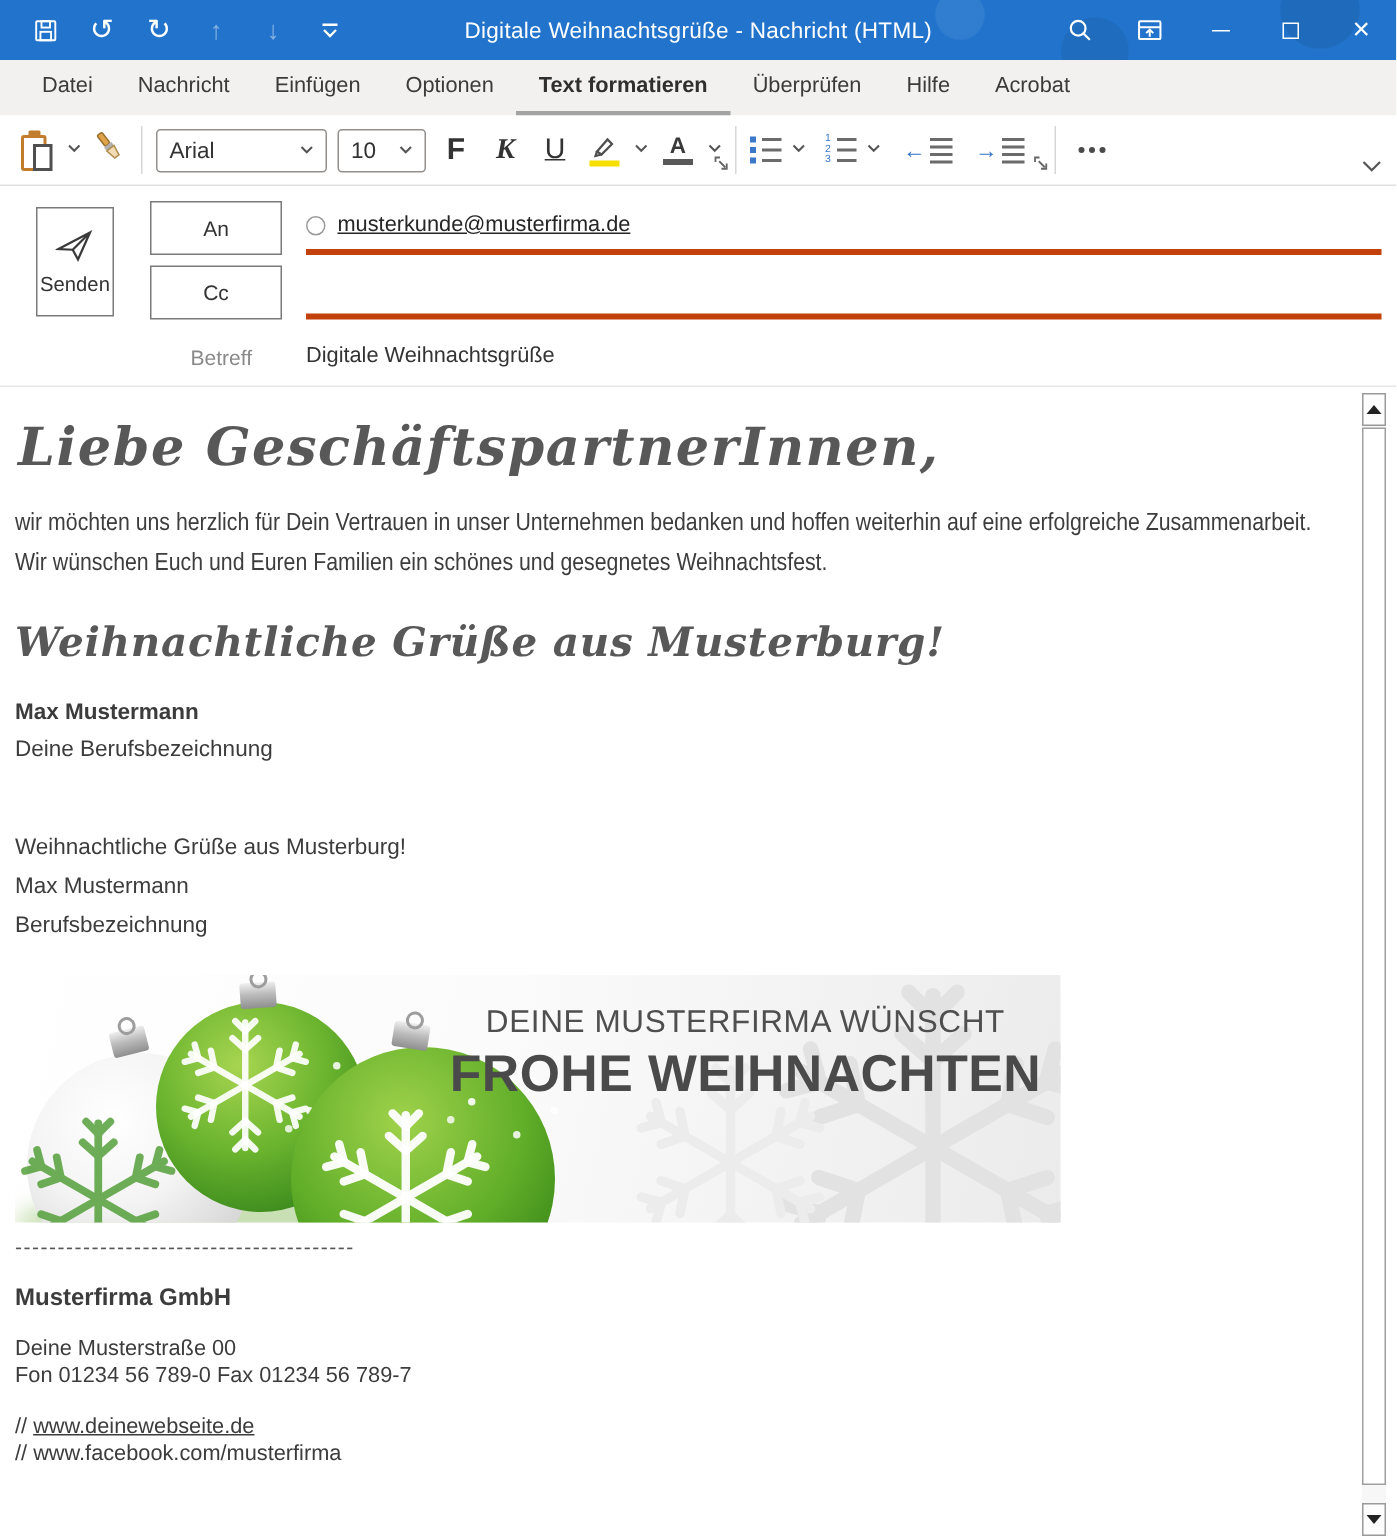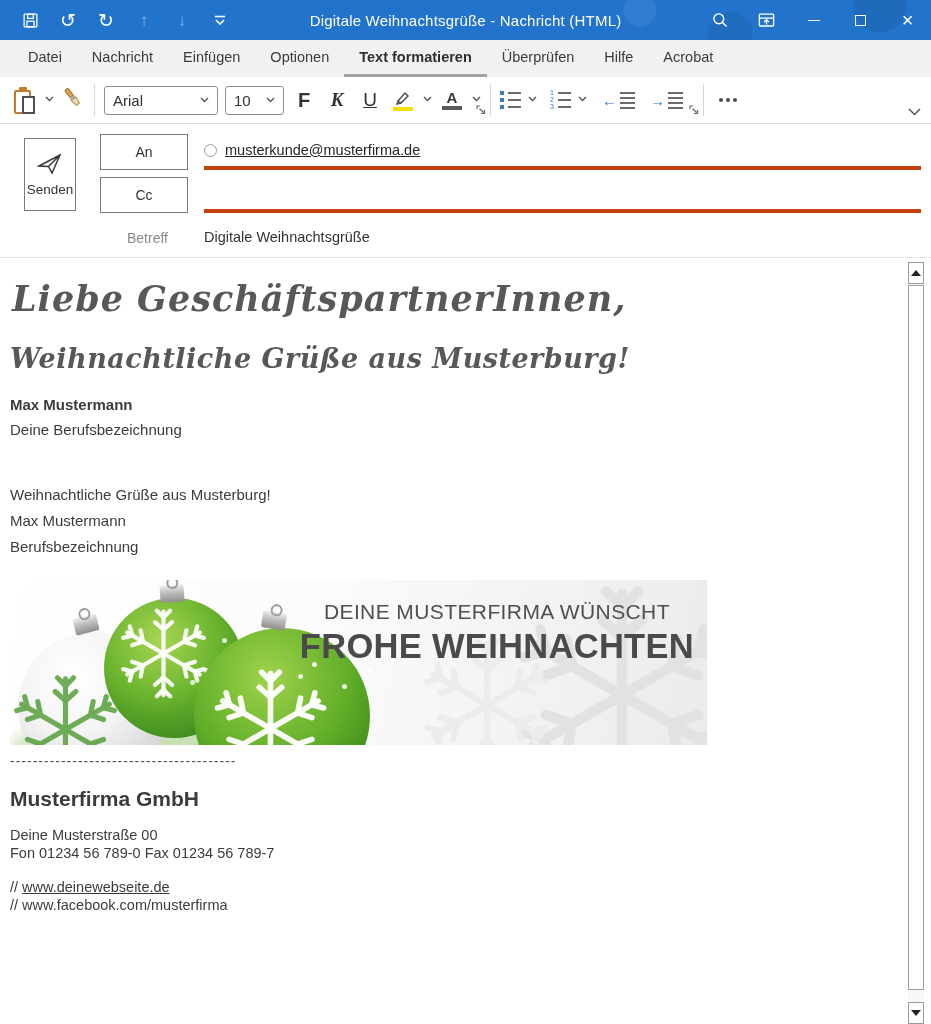--- a/index.html
+++ b/index.html
@@ -110,21 +110,21 @@
   .dotset { position:absolute; width:5px; height:5px; border-radius:50%; background:rgba(255,255,255,.9);
     box-shadow:18px -30px 0 rgba(255,255,255,.85), 40px -12px 0 2px rgba(255,255,255,.9), -14px 12px 0 rgba(255,255,255,.8), 30px 22px 0 rgba(255,255,255,.85), 55px 6px 0 rgba(255,255,255,.8); }
   .cap { position:absolute; width:24px; height:17px; border-radius:2px; background:linear-gradient(180deg, #efefef 0%, #bdbdbd 45%, #8f8f8f 100%); }
   .cap::after { content:""; position:absolute; left:7px; top:-8px; width:8px; height:8px; border:2px solid #9d9d9d; border-radius:50%; }
   .grass { position:absolute; left:0; top:142px; width:330px; height:46px; background:rgba(116,175,62,.38); border-radius:50%; filter:blur(7px); }
   .banner-text { position:absolute; right:13px; top:20px; text-align:center; }
   .bt1 { font-size:21px; color:#4f4f4f; letter-spacing:.4px; }
   .bt2 { font-size:34.5px; font-weight:bold; color:#4a4a4a; margin-top:3px; letter-spacing:.3px; }
   
   .dashes { margin-top:8px; font-size:14px; color:#555; letter-spacing:1px; }
-  .company { margin-top:18px; font-size:21px; font-weight:bold; color:#3c3c3c; }
+  .company { margin-top:18px; font-size:16px; font-weight:bold; color:#3c3c3c; }
   .addr { margin-top:16px; font-size:14.5px; color:#3c3c3c; line-height:17.5px; }
   .weblinks { margin-top:16px; font-size:14.5px; color:#3c3c3c; line-height:18px; }
   .weblinks a, .ulink { color:#3c3c3c; text-decoration:underline; }
   
   .scrollbar { position:absolute; top:4px; right:7px; bottom:0; width:16px; background:#f7f7f7; }
   .sb-up, .sb-down { position:absolute; left:0; right:0; height:22px; background:#fdfdfd; border:1px solid #9a9a9a; display:flex; align-items:center; justify-content:center; }
   .sb-up { top:0; } .sb-down { bottom:0; }
   .tri-up { width:0; height:0; border-left:5px solid transparent; border-right:5px solid transparent; border-bottom:6px solid #222; }
   .tri-down { width:0; height:0; border-left:5px solid transparent; border-right:5px solid transparent; border-top:6px solid #222; }
   .sb-thumb { position:absolute; left:0; right:0; top:23px; height:705px; background:#fff; border:1px solid #9f9f9f; }
@@ -373,20 +373,24 @@
       <span class="presence"></span>
       <span class="addr-link">musterkunde@musterfirma.de</span>
     </div>
     <div class="addr-row row-cc"></div>
     <div class="subj-label">Betreff</div>
     <div class="subj-value">Digitale Weihnachtsgrüße</div>
   </div>
 
   <div class="mailbody">
     <div class="salutation">Liebe GeschäftspartnerInnen,</div>
+    <div class="para">
+      <div class="pline">wir möchten uns herzlich für Dein Vertrauen in unser Unternehmen bedanken und hoffen weiterhin auf eine erfolgreiche Zusammenarbeit.</div>
+      <div class="pline">Wir wünschen Euch und Euren Familien ein schönes und gesegnetes Weihnachtsfest.</div>
+    </div>
     <div class="script2">Weihnachtliche Grüße aus Musterburg!</div>
     <div class="sig-name">Max Mustermann</div>
     <div class="sig-job">Deine Berufsbezeichnung</div>
     <div class="plain-block">
       <div>Weihnachtliche Grüße aus Musterburg!</div>
       <div>Max Mustermann</div>
       <div>Berufsbezeichnung</div>
     </div>
 
     <div class="banner">

